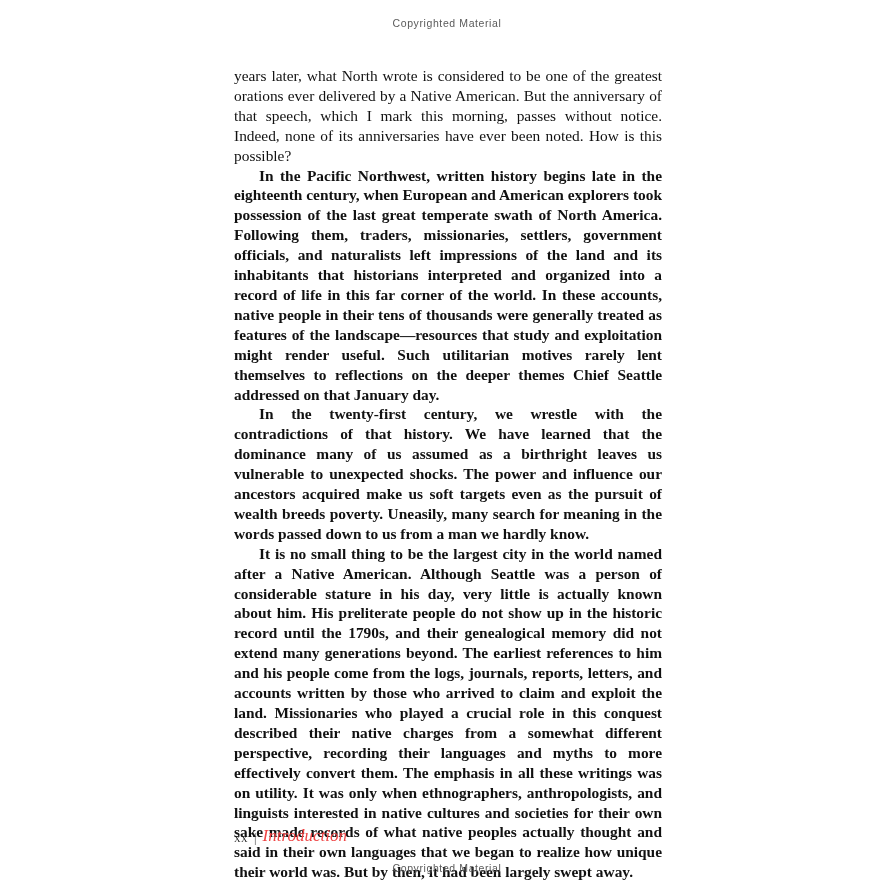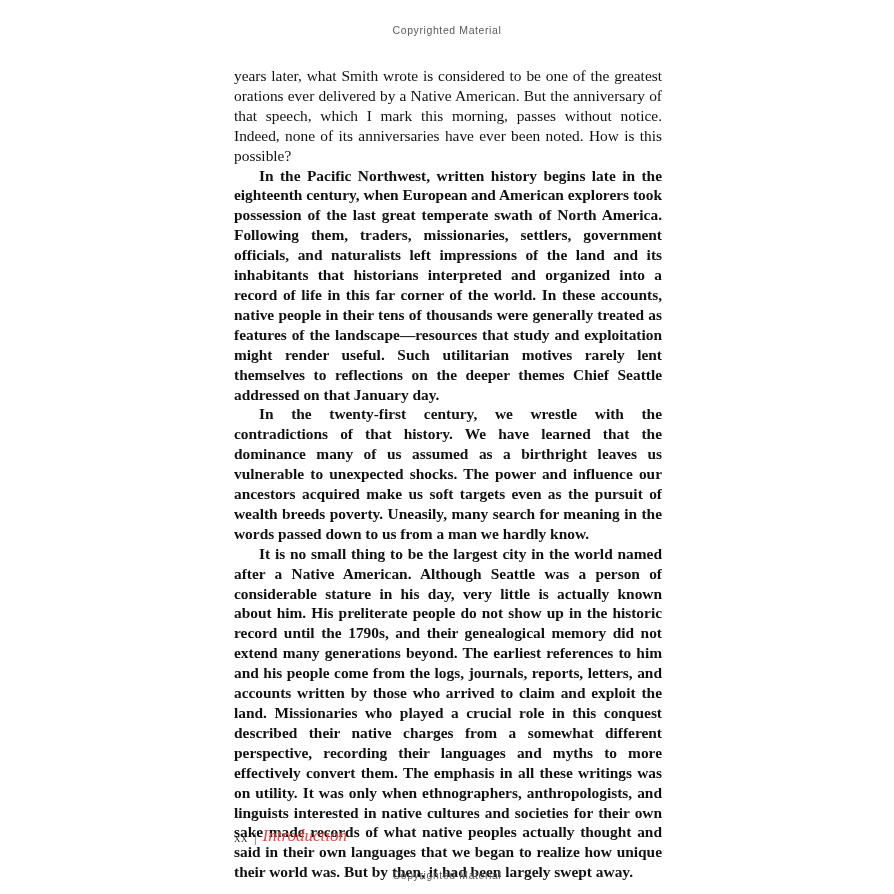--- a/index.html
+++ b/index.html
@@ -23,21 +23,20 @@
   }
   .watermark {
     position: absolute;
     left: 0;
     width: 894px;
     text-align: center;
     font-family: "Liberation Sans", sans-serif;
     font-size: 10.5px;
     letter-spacing: 0.6px;
     color: #5a5a5a;
-    margin-top: 7px;
   }
   .watermark-top { top: 17px; }
   .watermark-bottom { top: 862px; }
 
   .textblock {
     position: absolute;
     left: 234px;
     top: 66px;
     width: 428px;
     font-size: 15.4px;
@@ -83,21 +82,21 @@
   }
 </style>
 </head>
 <body>
 
 <div class="page">
 
   <div class="watermark watermark-top">Copyrighted Material</div>
 
   <div class="textblock">
-    <p>years later, what Smith wrote is considered to be one of the greatest orations ever delivered by a Native American. But the anniversary of that speech, which I mark this morning, passes without notice. Indeed, none of its anniversaries have ever been noted. How is this possible?</p>
+    <p>years later, what North wrote is considered to be one of the greatest orations ever delivered by a Native American. But the anniversary of that speech, which I mark this morning, passes without notice. Indeed, none of its anniversaries have ever been noted. How is this possible?</p>
     <p>In the Pacific Northwest, written history begins late in the eighteenth century, when European and American explorers took possession of the last great temperate swath of North America. Following them, traders, missionaries, settlers, government officials, and naturalists left impressions of the land and its inhabitants that historians interpreted and organized into a record of life in this far corner of the world. In these accounts, native people in their tens of thousands were generally treated as features of the landscape—resources that study and exploitation might render useful. Such utilitarian motives rarely lent themselves to reflections on the deeper themes Chief Seattle addressed on that January day.</p>
     <p>In the twenty-first century, we wrestle with the contradictions of that history. We have learned that the dominance many of us assumed as a birthright leaves us vulnerable to unexpected shocks. The power and influence our ancestors acquired make us soft targets even as the pursuit of wealth breeds poverty. Uneasily, many search for meaning in the words passed down to us from a man we hardly know.</p>
     <p>It is no small thing to be the largest city in the world named after a Native American. Although Seattle was a person of considerable stature in his day, very little is actually known about him. His preliterate people do not show up in the historic record until the 1790s, and their genealogical memory did not extend many generations beyond. The earliest references to him and his people come from the logs, journals, reports, letters, and accounts written by those who arrived to claim and exploit the land. Missionaries who played a crucial role in this conquest described their native charges from a somewhat different perspective, recording their languages and myths to more effectively convert them. The emphasis in all these writings was on utility. It was only when ethnographers, anthropologists, and linguists interested in native cultures and societies for their own sake made records of what native peoples actually thought and said in their own languages that we began to realize how unique their world was. But by then, it had been largely swept away.</p>
   </div>
 
   <div class="footer">
     <span class="folio">xx</span>
     <span class="folio-sep">|</span>
     <span class="folio-title">Introduction</span>
   </div>

